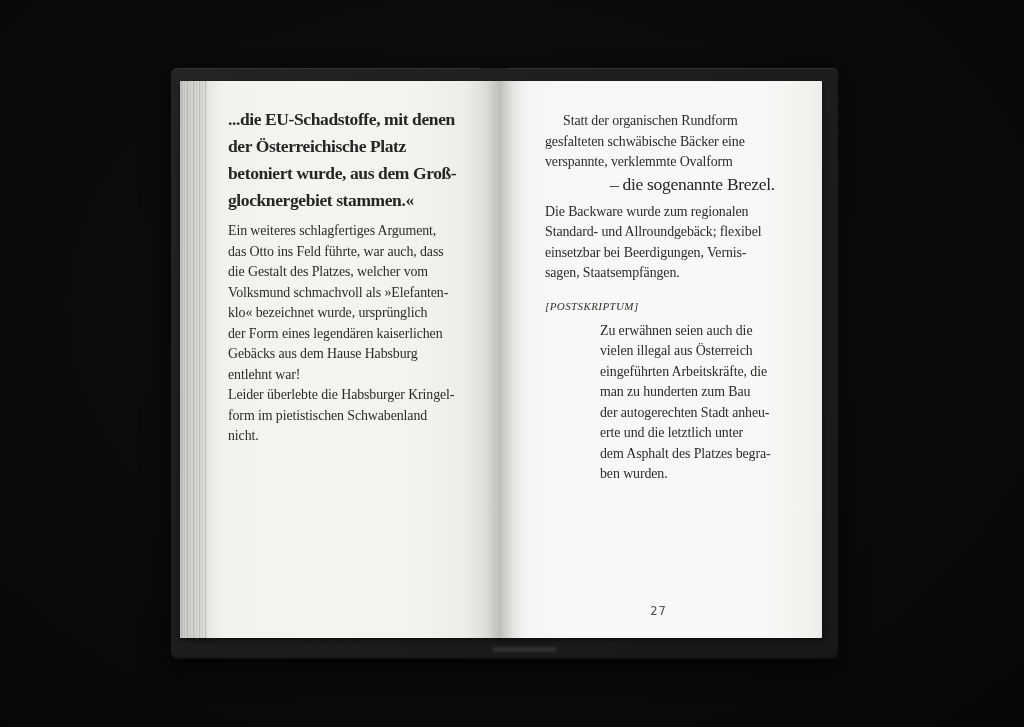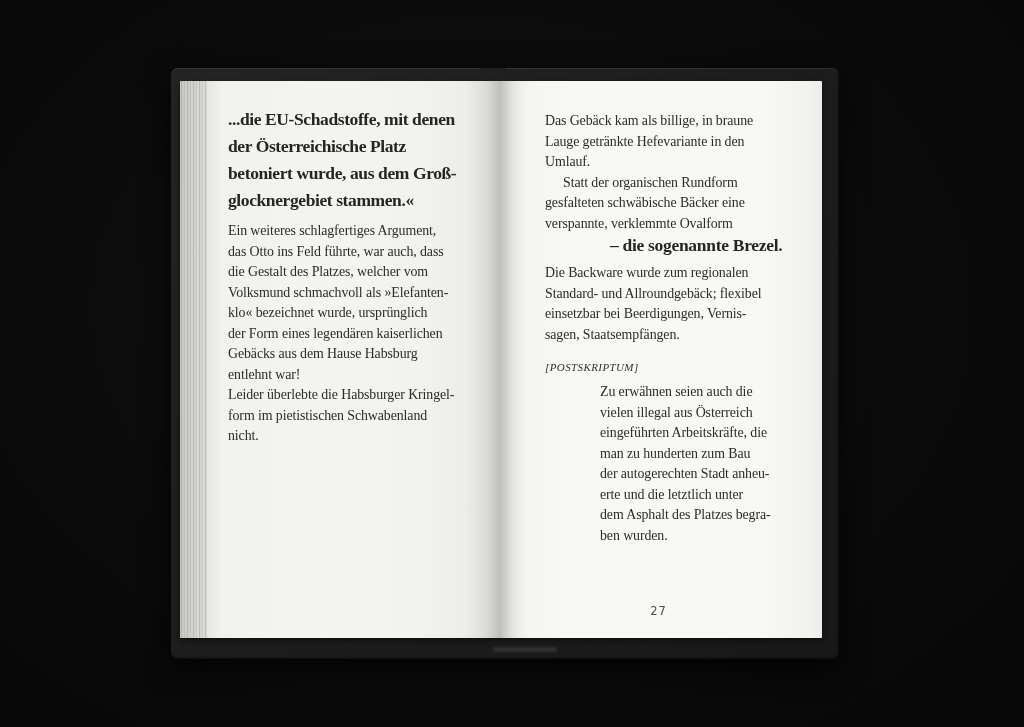--- a/index.html
+++ b/index.html
@@ -76,21 +76,21 @@
   .content-right { left:44px; top:30px; width:266px; }
   .txt { white-space:pre-wrap; }
   .pull-quote {
     font-size:17.5px; font-weight:700; line-height:27px;
     letter-spacing:-0.4px; color:#262524; margin-bottom:7px;
   }
   .body-text { font-size:13.9px; line-height:20.5px; letter-spacing:-0.1px; }
   .indent-block { margin-left:55px; }
   .first-indent { text-indent:18px; }
   .emphasis {
-    font-size:17.5px; font-weight:700; letter-spacing:-0.3px;
+    font-size:17.5px; font-weight:400; letter-spacing:-0.3px;
     margin:1px 0 7px 65px; color:#272625; white-space:pre;
   }
   .ps-label {
     font-style:italic; font-size:11px; letter-spacing:0.4px;
     margin-top:16px; color:#32312e;
   }
   .ps-block { margin-left:55px; margin-top:9px; }
   .page-number {
     position:absolute; bottom:20px; left:0; width:100%;
     text-align:center;
@@ -124,23 +124,20 @@
 Gebäcks aus dem Hause Habsburg
 entlehnt war!</div>
           <div class="txt body-text">Leider überlebte die Habsburger Kringel-
 form im pietistischen Schwabenland
 nicht.</div>
         </div>
       </div>
 
       <div class="page page-right">
         <div class="content content-right">
-          <div class="txt body-text">Das Gebäck kam als billige, in braune
-Lauge getränkte Hefevariante in den
-Umlauf.</div>
           <div class="txt body-text first-indent">Statt der organischen Rundform
 gesfalteten schwäbische Bäcker eine
 verspannte, verklemmte Ovalform</div>
           <div class="emphasis">– die sogenannte Brezel.</div>
           <div class="txt body-text">Die Backware wurde zum regionalen
 Standard- und Allroundgebäck; flexibel
 einsetzbar bei Beerdigungen, Vernis-
 sagen, Staatsempfängen.</div>
           <div class="txt ps-label">[POSTSKRIPTUM]</div>
           <div class="txt body-text ps-block">Zu erwähnen seien auch die

